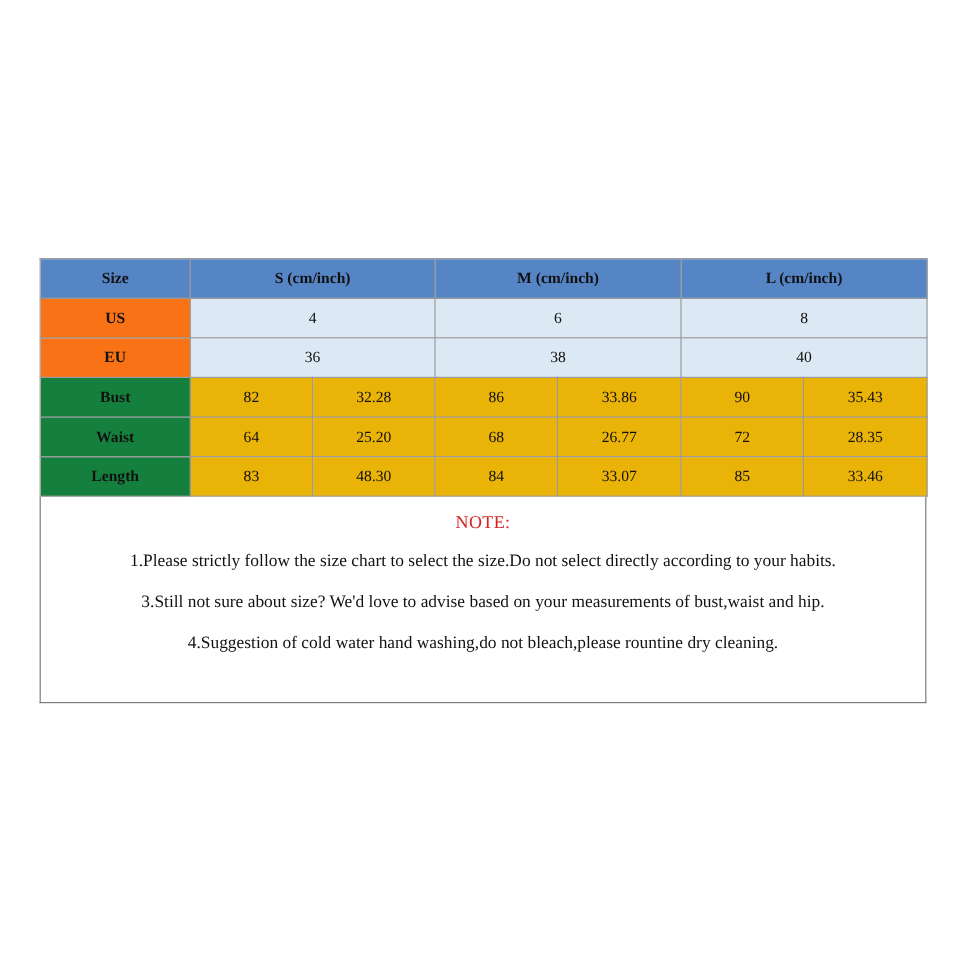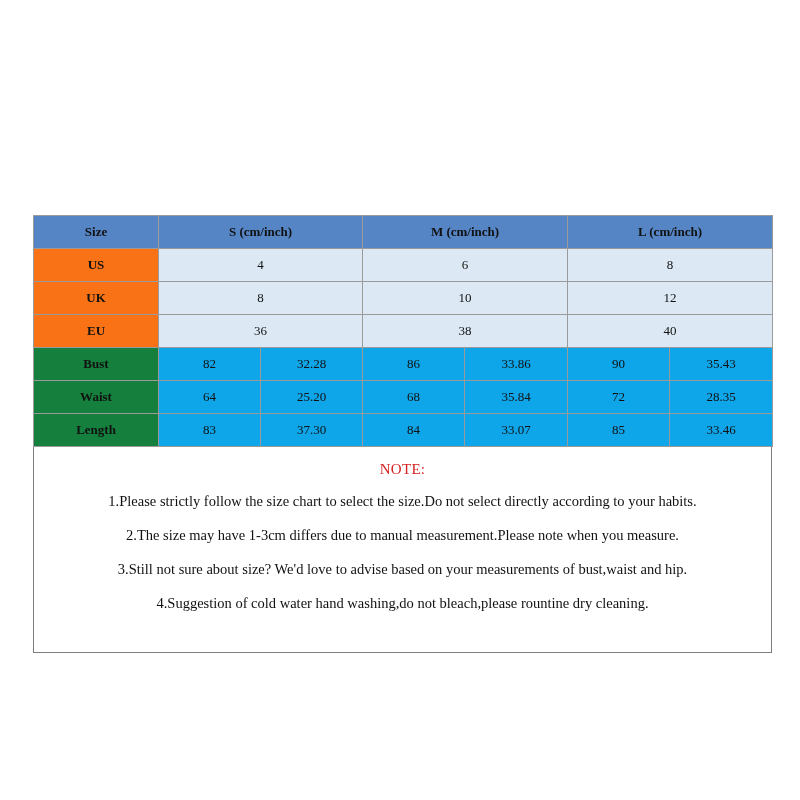--- a/index.html
+++ b/index.html
@@ -60,21 +60,21 @@
 
   
   td.light {
     background: #dce9f5;
     color: #111111;
     font-size: 13px;
   }
 
   
   td.white {
-    background: #0ea5e9;
+    background: #eab308;
     color: #111111;
     font-size: 13px;
   }
 
   
   td.lbl-dark {
     background: #15803d;
     color: #0f1d33;
     font-weight: bold;
     font-size: 13px;
@@ -130,26 +130,20 @@
         <td class="hdr" colspan="2">L (cm/inch)</td>
       </tr>
 
       <tr>
         <td class="lbl-light">US</td>
         <td class="light" colspan="2">4</td>
         <td class="light" colspan="2">6</td>
         <td class="light" colspan="2">8</td>
       </tr>
 
-      <tr>
-        <td class="lbl-light">UK</td>
-        <td class="light" colspan="2">8</td>
-        <td class="light" colspan="2">10</td>
-        <td class="light" colspan="2">12</td>
-      </tr>
 
       <tr>
         <td class="lbl-light">EU</td>
         <td class="light" colspan="2">36</td>
         <td class="light" colspan="2">38</td>
         <td class="light" colspan="2">40</td>
       </tr>
 
       <tr>
         <td class="lbl-dark">Bust</td>
@@ -159,38 +153,37 @@
         <td class="white">33.86</td>
         <td class="white">90</td>
         <td class="white">35.43</td>
       </tr>
 
       <tr>
         <td class="lbl-dark">Waist</td>
         <td class="white">64</td>
         <td class="white">25.20</td>
         <td class="white">68</td>
-        <td class="white">35.84</td>
+        <td class="white">26.77</td>
         <td class="white">72</td>
         <td class="white">28.35</td>
       </tr>
 
       <tr>
         <td class="lbl-dark">Length</td>
         <td class="white">83</td>
-        <td class="white">37.30</td>
+        <td class="white">48.30</td>
         <td class="white">84</td>
         <td class="white">33.07</td>
         <td class="white">85</td>
         <td class="white">33.46</td>
       </tr>
     </tbody>
   </table>
 
   <div class="note-block">
     <p class="note-title">NOTE:</p>
     <p class="note-line">1.Please strictly follow the size chart to select the size.Do not select directly according to your habits.</p>
-    <p class="note-line">2.The size may have 1-3cm differs due to manual measurement.Please note when you measure.</p>
     <p class="note-line">3.Still not sure about size? We'd love to advise based on your measurements of bust,waist and hip.</p>
     <p class="note-line">4.Suggestion of cold water hand washing,do not bleach,please rountine dry cleaning.</p>
   </div>
 
 </div>
 
 </body></html>

